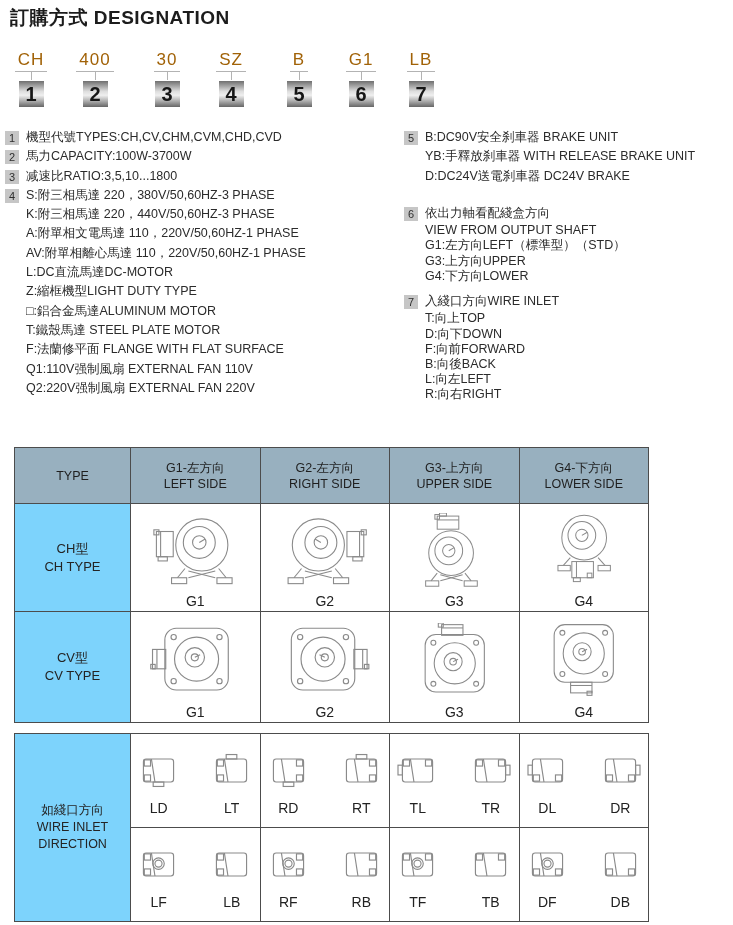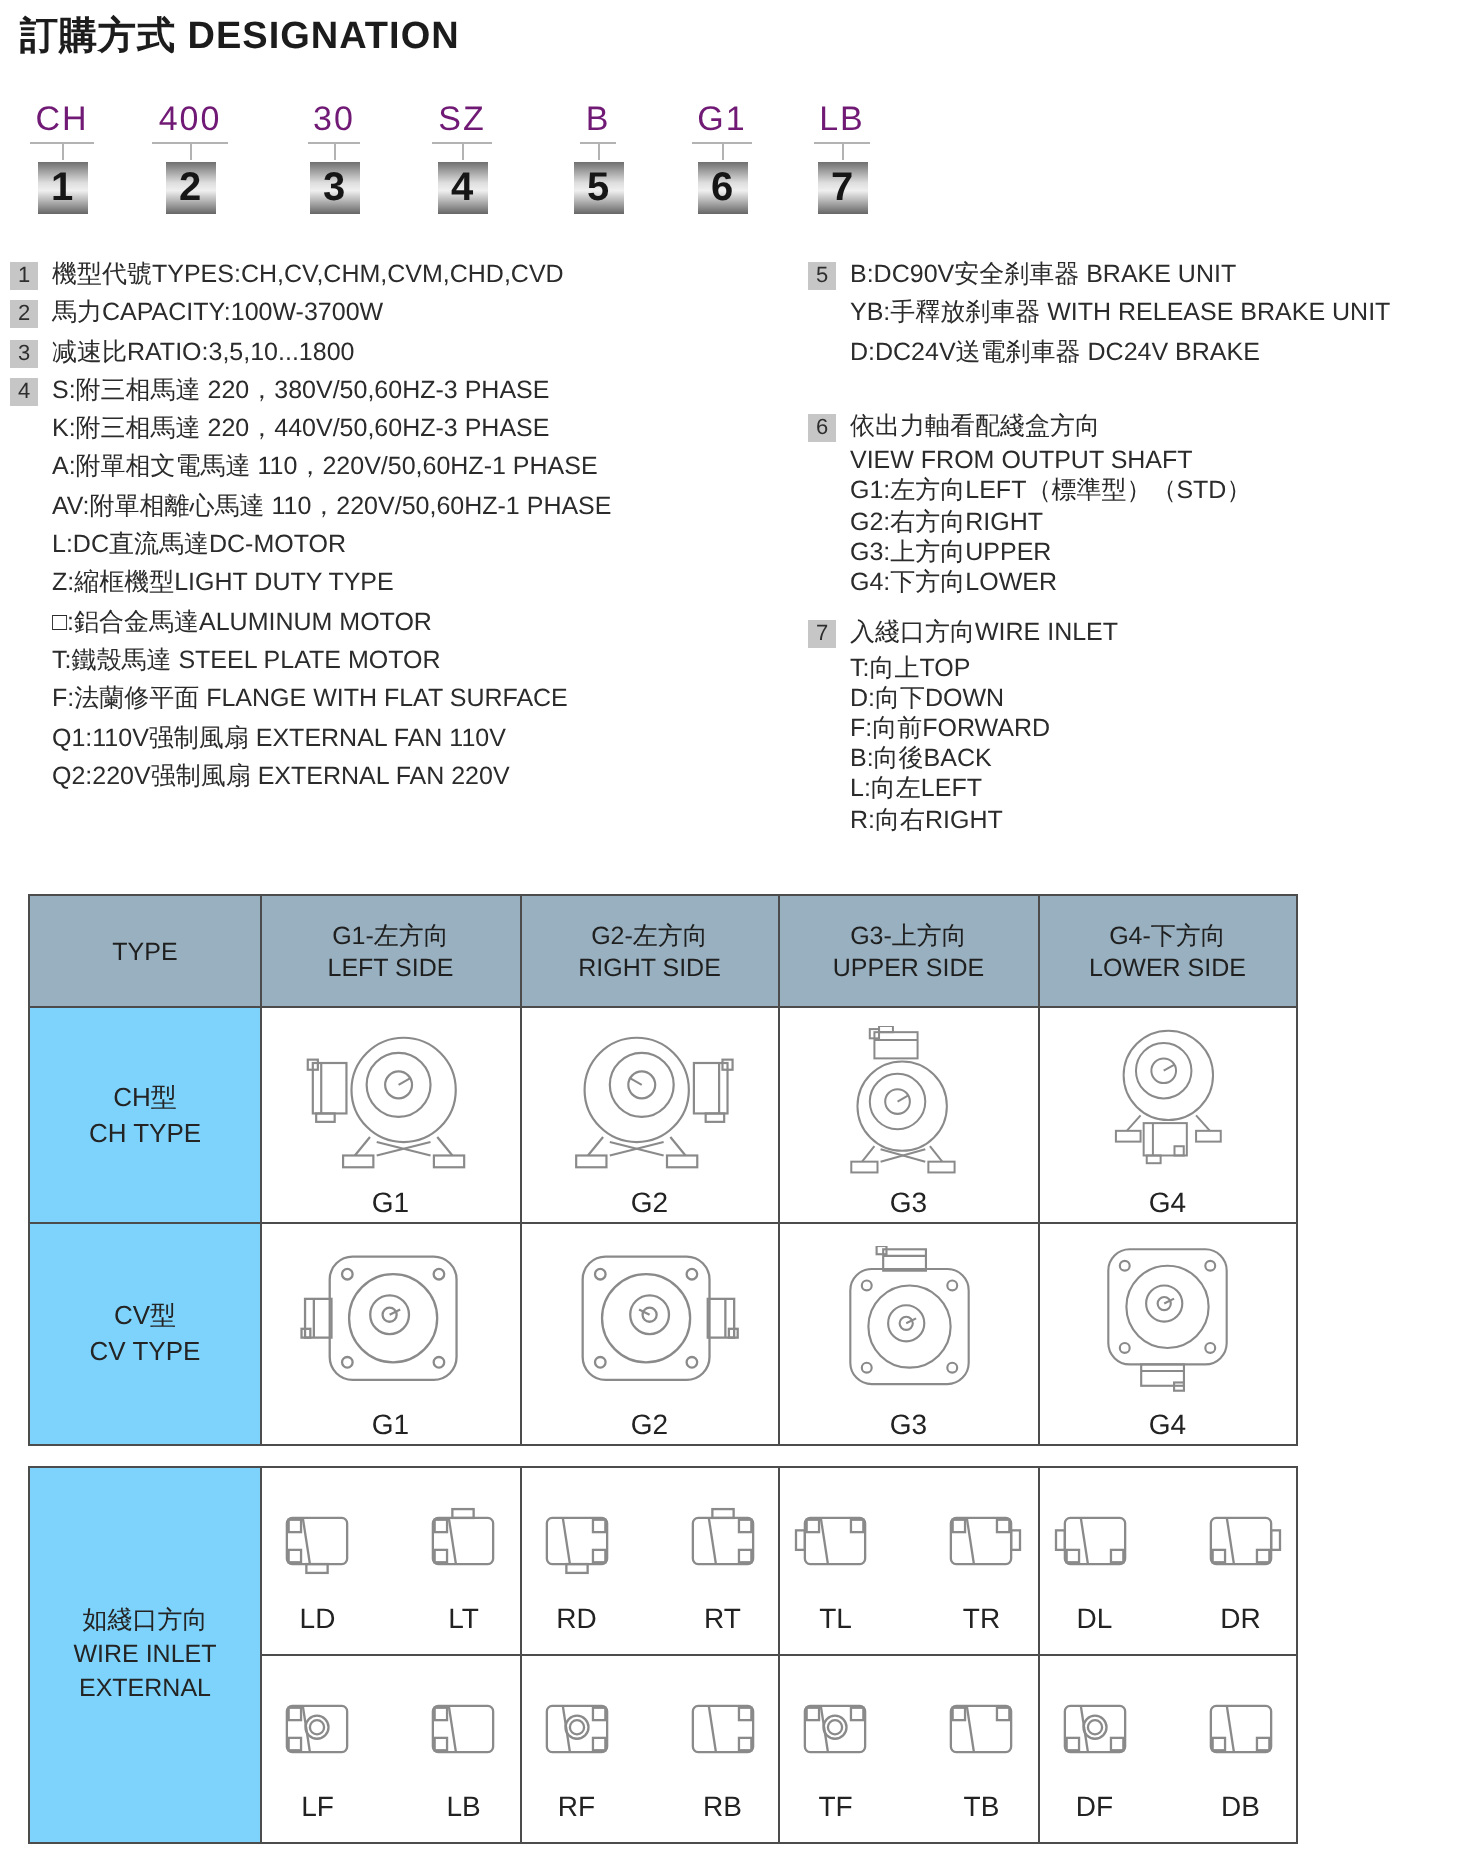--- a/index.html
+++ b/index.html
@@ -5,21 +5,21 @@
   html,body{margin:0;padding:0;background:#ffffff;}
   .page{position:relative;width:733px;height:925px;background:#fff;overflow:hidden;
         font-family:"Liberation Sans","DejaVu Sans",sans-serif;color:#2b2b2b;border-radius:21px;}
 
   .title{position:absolute;left:10px;top:5px;font-size:19px;font-weight:bold;
          letter-spacing:.5px;color:#1c1c1c;}
 
   
   .desig{position:absolute;left:8px;top:50px;width:460px;height:64px;}
   .dg{position:absolute;top:0;width:46px;text-align:center;}
-  .dcode{display:inline-block;font-size:17px;letter-spacing:1px;color:#701a75;
+  .dcode{display:inline-block;font-size:17px;letter-spacing:1px;color:#a16207;
          border-bottom:1px solid #b3b3b3;padding:0 3px 1px;}
   .dtick{width:1px;height:8px;background:#b3b3b3;margin:0 auto;}
   .dbadge{width:25px;height:26px;margin:1px auto 0;display:flex;align-items:center;justify-content:center;
           font-size:20px;font-weight:bold;color:#161616;
           background:linear-gradient(180deg,#6f6f6f 0%,#dedede 40%,#efefef 55%,#bdbdbd 72%,#666666 100%);}
 
   
   .notes{position:absolute;font-size:12.5px;}
   .notes-left{left:5px;top:128px;width:398px;}
   .notes-right{left:404px;top:128px;width:329px;}
@@ -148,21 +148,20 @@
         <div class="nline">YB:手釋放刹車器 WITH RELEASE BRAKE UNIT</div>
         <div class="nline">D:DC24V送電刹車器 DC24V BRAKE</div>
       </div>
     </div>
     <div class="note tight">
       <span class="nbadge">6</span>
       <div class="nbody">
         <div class="nline">依出力軸看配綫盒方向</div>
         <div class="nline">VIEW FROM OUTPUT SHAFT</div>
         <div class="nline">G1:左方向LEFT（標準型）（STD）</div>
-        <div class="nline">G2:右方向RIGHT</div>
         <div class="nline">G3:上方向UPPER</div>
         <div class="nline">G4:下方向LOWER</div>
       </div>
     </div>
     <div class="note tight">
       <span class="nbadge">7</span>
       <div class="nbody">
         <div class="nline">入綫口方向WIRE INLET</div>
         <div class="nline">T:向上TOP</div>
         <div class="nline">D:向下DOWN</div>
@@ -414,21 +413,21 @@
         <col class="c-g">
         <col class="c-g">
         <col class="c-g">
         <col class="c-g">
       </colgroup>
     <tbody>
         <tr>
       <td class="typec wlabelcell" rowspan="2">
         <div>如綫口方向</div>
         <div>WIRE INLET</div>
-        <div>EXTERNAL</div>
+        <div>DIRECTION</div>
       </td>
       <td class="wc">
             <div class="wpair">
         <div class="wfig">
                 <span><svg width="43" height="39" viewBox="0 0 48 44">
                     <g stroke="#8a8a8a" fill="none" stroke-width="1.3">
                       <rect x="7" y="9" width="34" height="26" rx="3"></rect>
                       <path d="M16 9 L20 35"></path>
                       <rect x="8" y="10" width="7" height="7"></rect>
                       <rect x="8" y="27" width="7" height="7"></rect>

